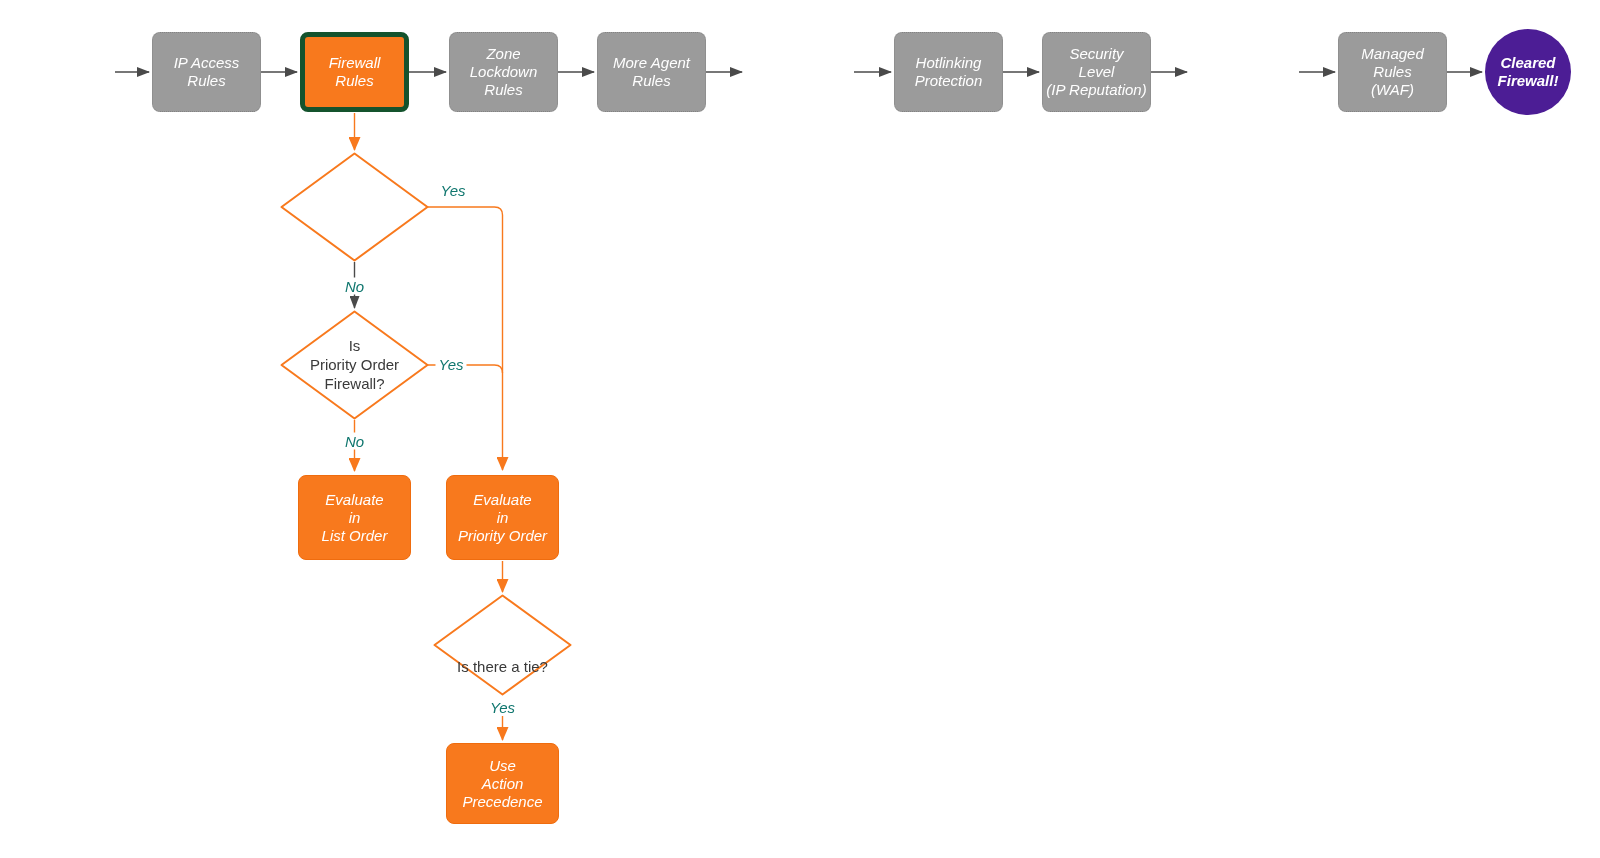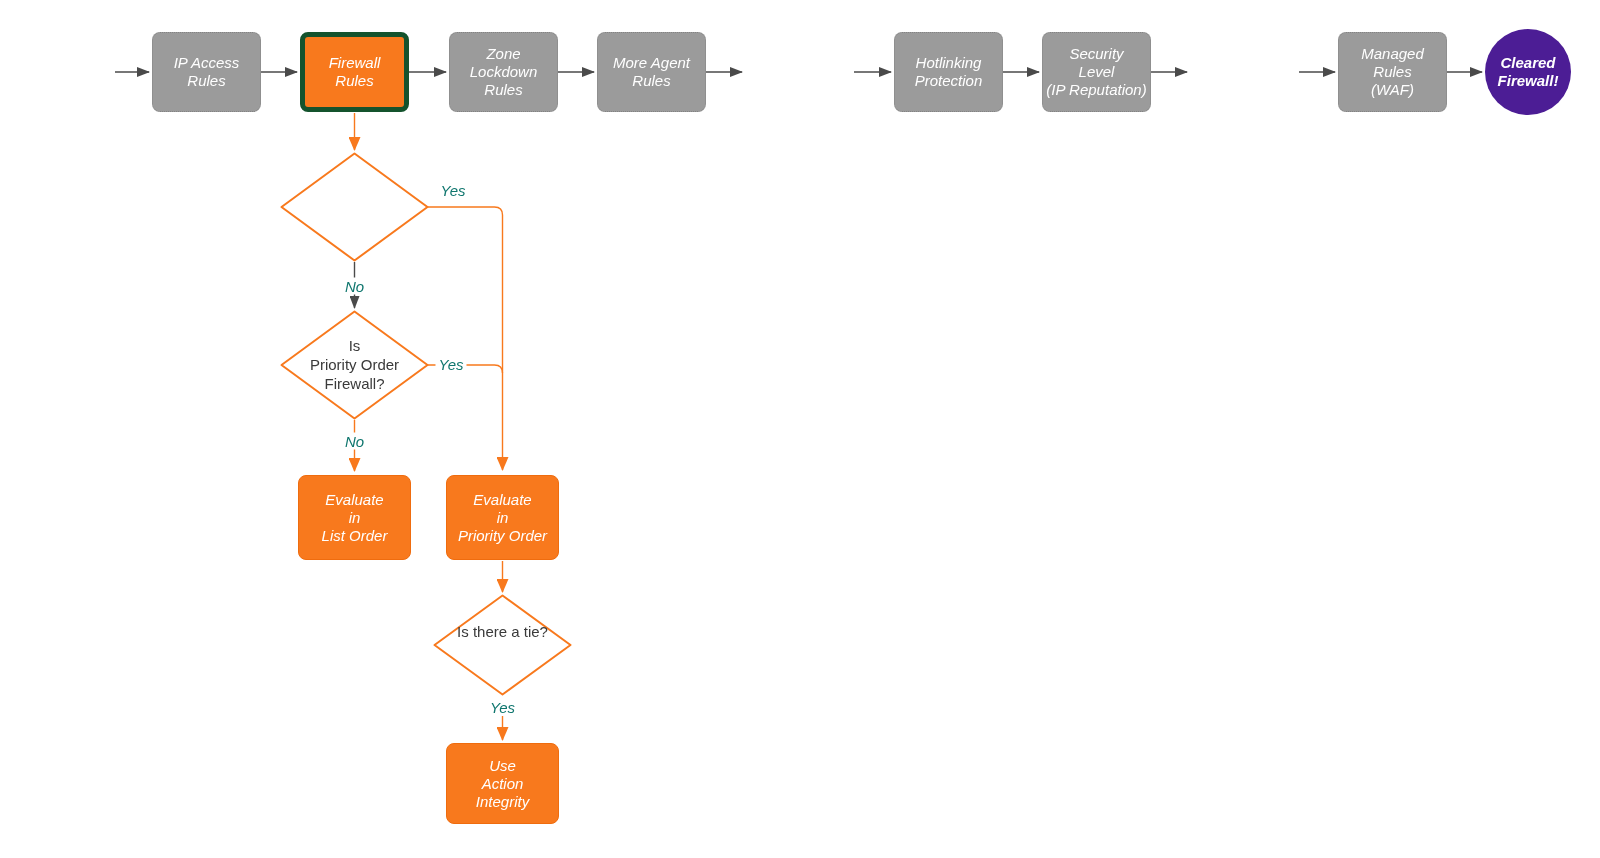--- a/index.html
+++ b/index.html
@@ -122,31 +122,31 @@
   <div class="stage gray" style="left:1042px">Security
 Level
 (IP Reputation)</div>
   <div class="stage gray" style="left:1338px">Managed
 Rules
 (WAF)</div>
 
   <div class="diamond-label" style="left:354.5px; top:364px">Is
 Priority Order
 Firewall?</div>
-  <div class="diamond-label" style="left:502.5px; top:631px">Is there a tie?</div>
+  <div class="diamond-label" style="left:502.5px; top:666px">Is there a tie?</div>
 
   <div class="action" id="evaluate-list">Evaluate
 in
 List Order</div>
   <div class="action" id="evaluate-priority">Evaluate
 in
 Priority Order</div>
   <div class="action" id="use-action">Use
 Action
-Integrity</div>
+Precedence</div>
 
   <div class="edge-label" style="left:453px; top:190px">Yes</div>
   <div class="edge-label" style="left:354.5px; top:286px">No</div>
   <div class="edge-label" style="left:451px; top:364px">Yes</div>
   <div class="edge-label" style="left:354.5px; top:441px">No</div>
   <div class="edge-label" style="left:502.5px; top:707px">Yes</div>
 
 </div>
 
 </body></html>

